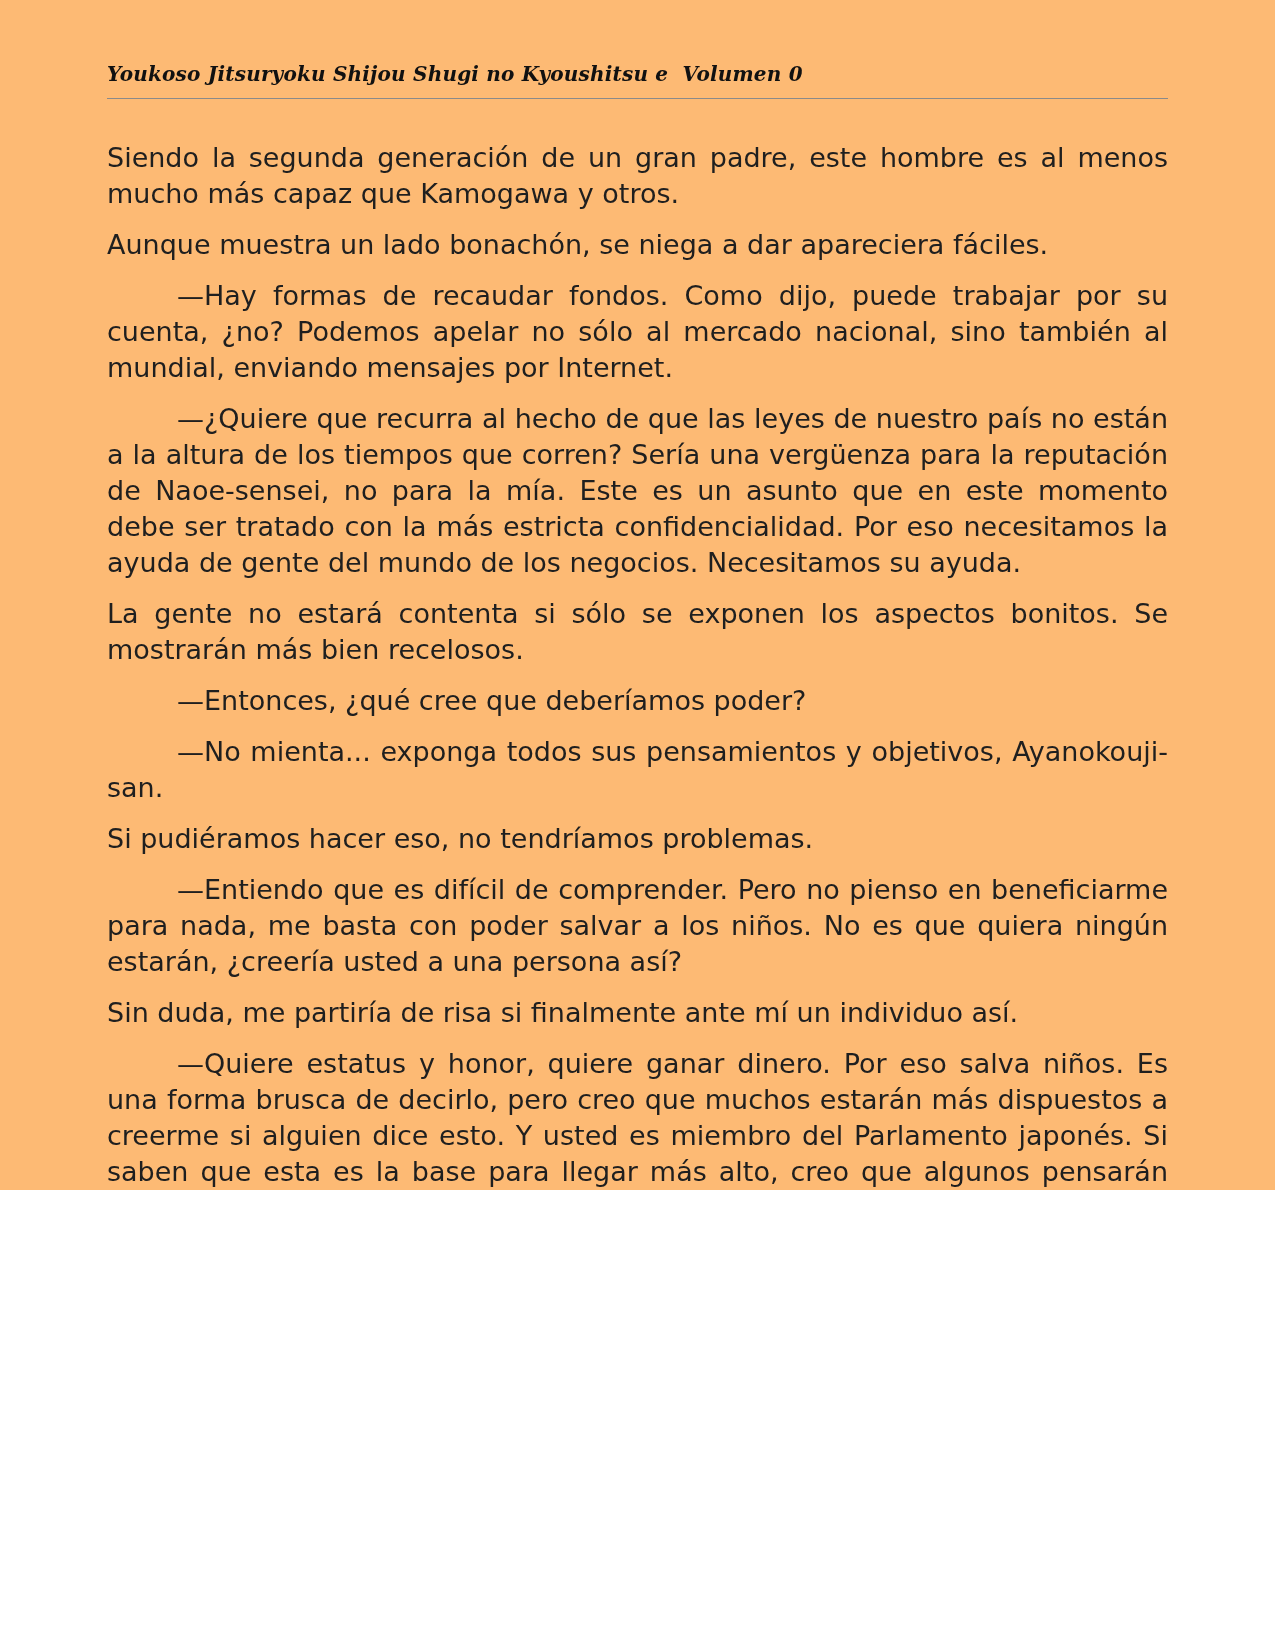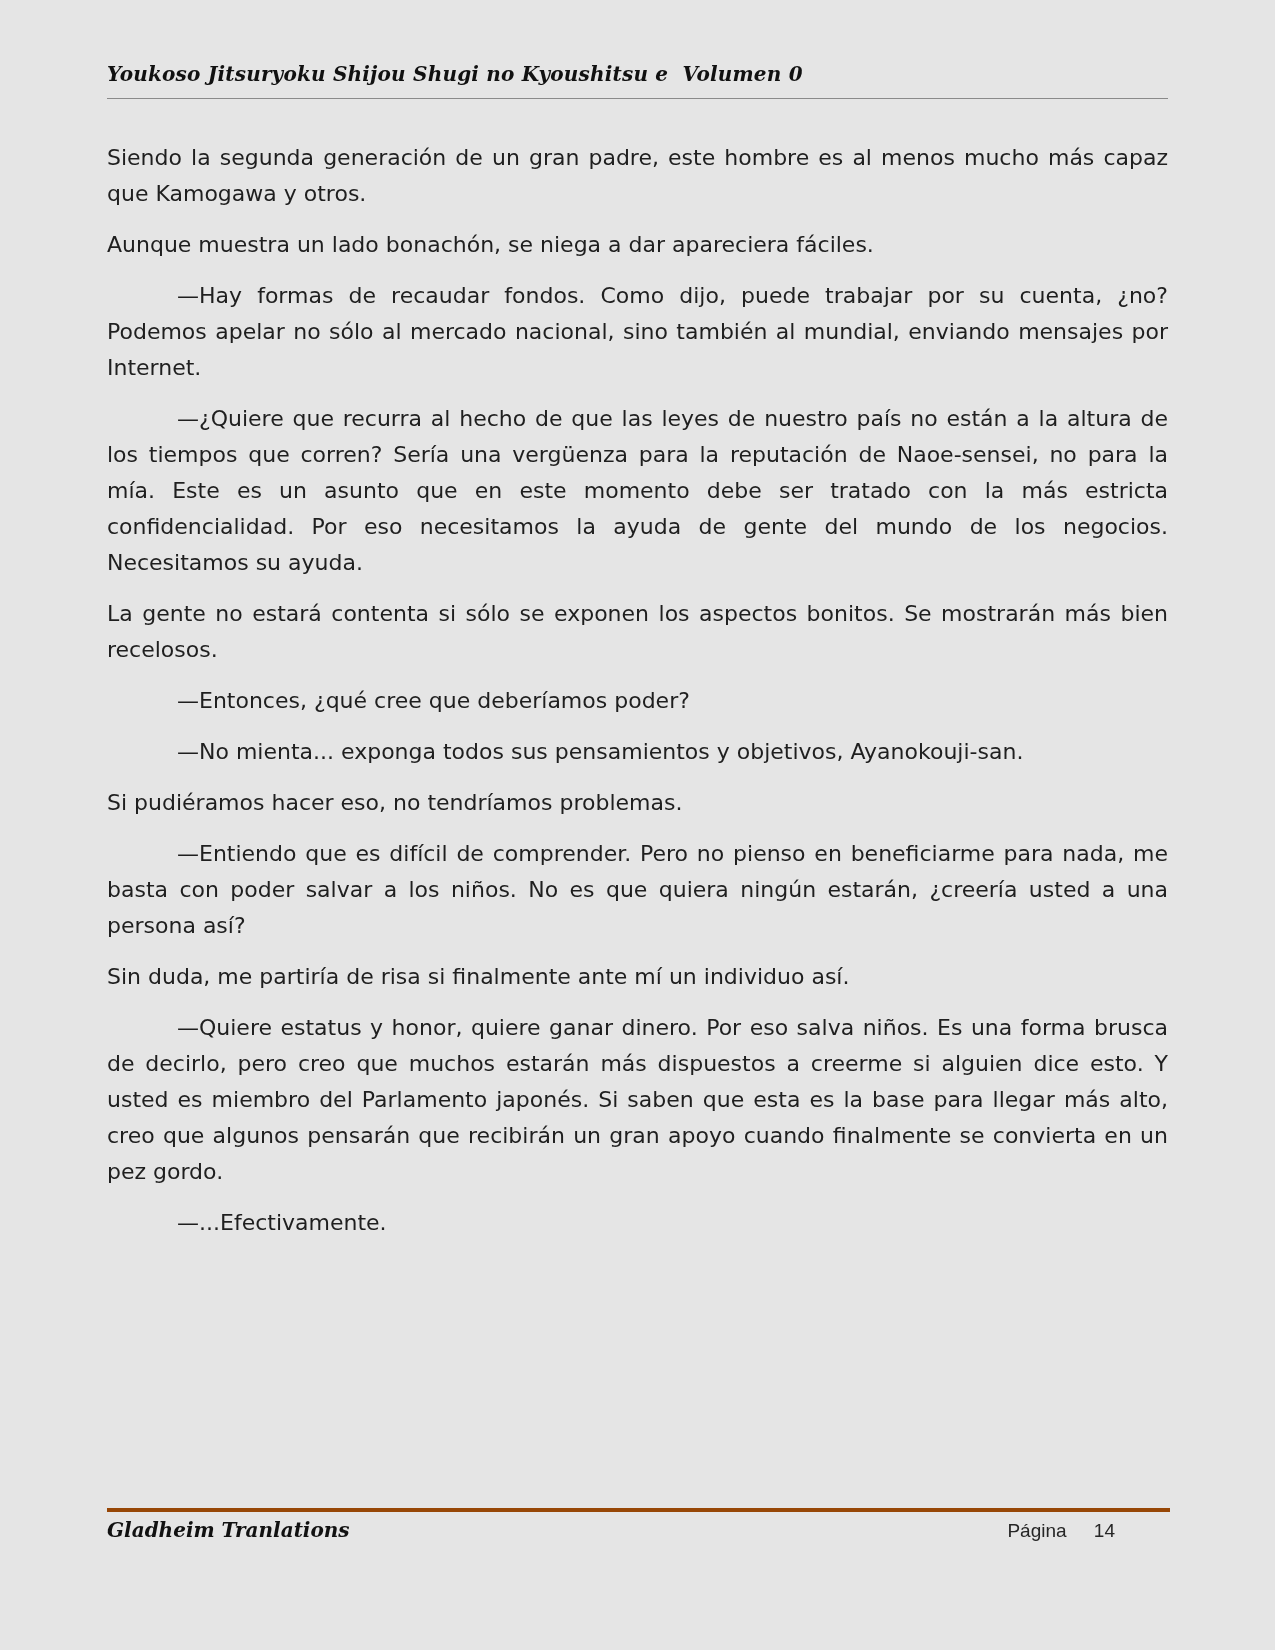--- a/index.html
+++ b/index.html
@@ -8,22 +8,22 @@
   }
   * { box-sizing: border-box; }
   html, body {
     margin: 0;
     padding: 0;
     background: #ffffff;
   }
   .page {
     position: relative;
     width: 1275px;
-    height: 1650px;
-    background: #e5e5e5;
+    height: 1190px;
+    background: #fdba74;
     overflow: hidden;
     font-family: "DejaVu Sans", sans-serif;
     color: var(--body-text);
   }
   .doc-header {
     position: absolute;
     top: 62px;
     left: 107px;
     right: 107px;
     padding-bottom: 12px;
@@ -36,21 +36,21 @@
     font-size: 20px;
     letter-spacing: 0.2px;
     color: #111111;
     white-space: pre;
   }
   .doc-body {
     position: absolute;
     top: 140px;
     left: 107px;
     right: 107px;
-    font-size: 22px;
+    font-size: 27px;
     line-height: 36px;
     text-align: justify;
   }
   .doc-body p.para {
     margin: 0 0 15px 0;
   }
   .doc-body p.para.indent {
     text-indent: 70px;
   }
   .doc-footer {

